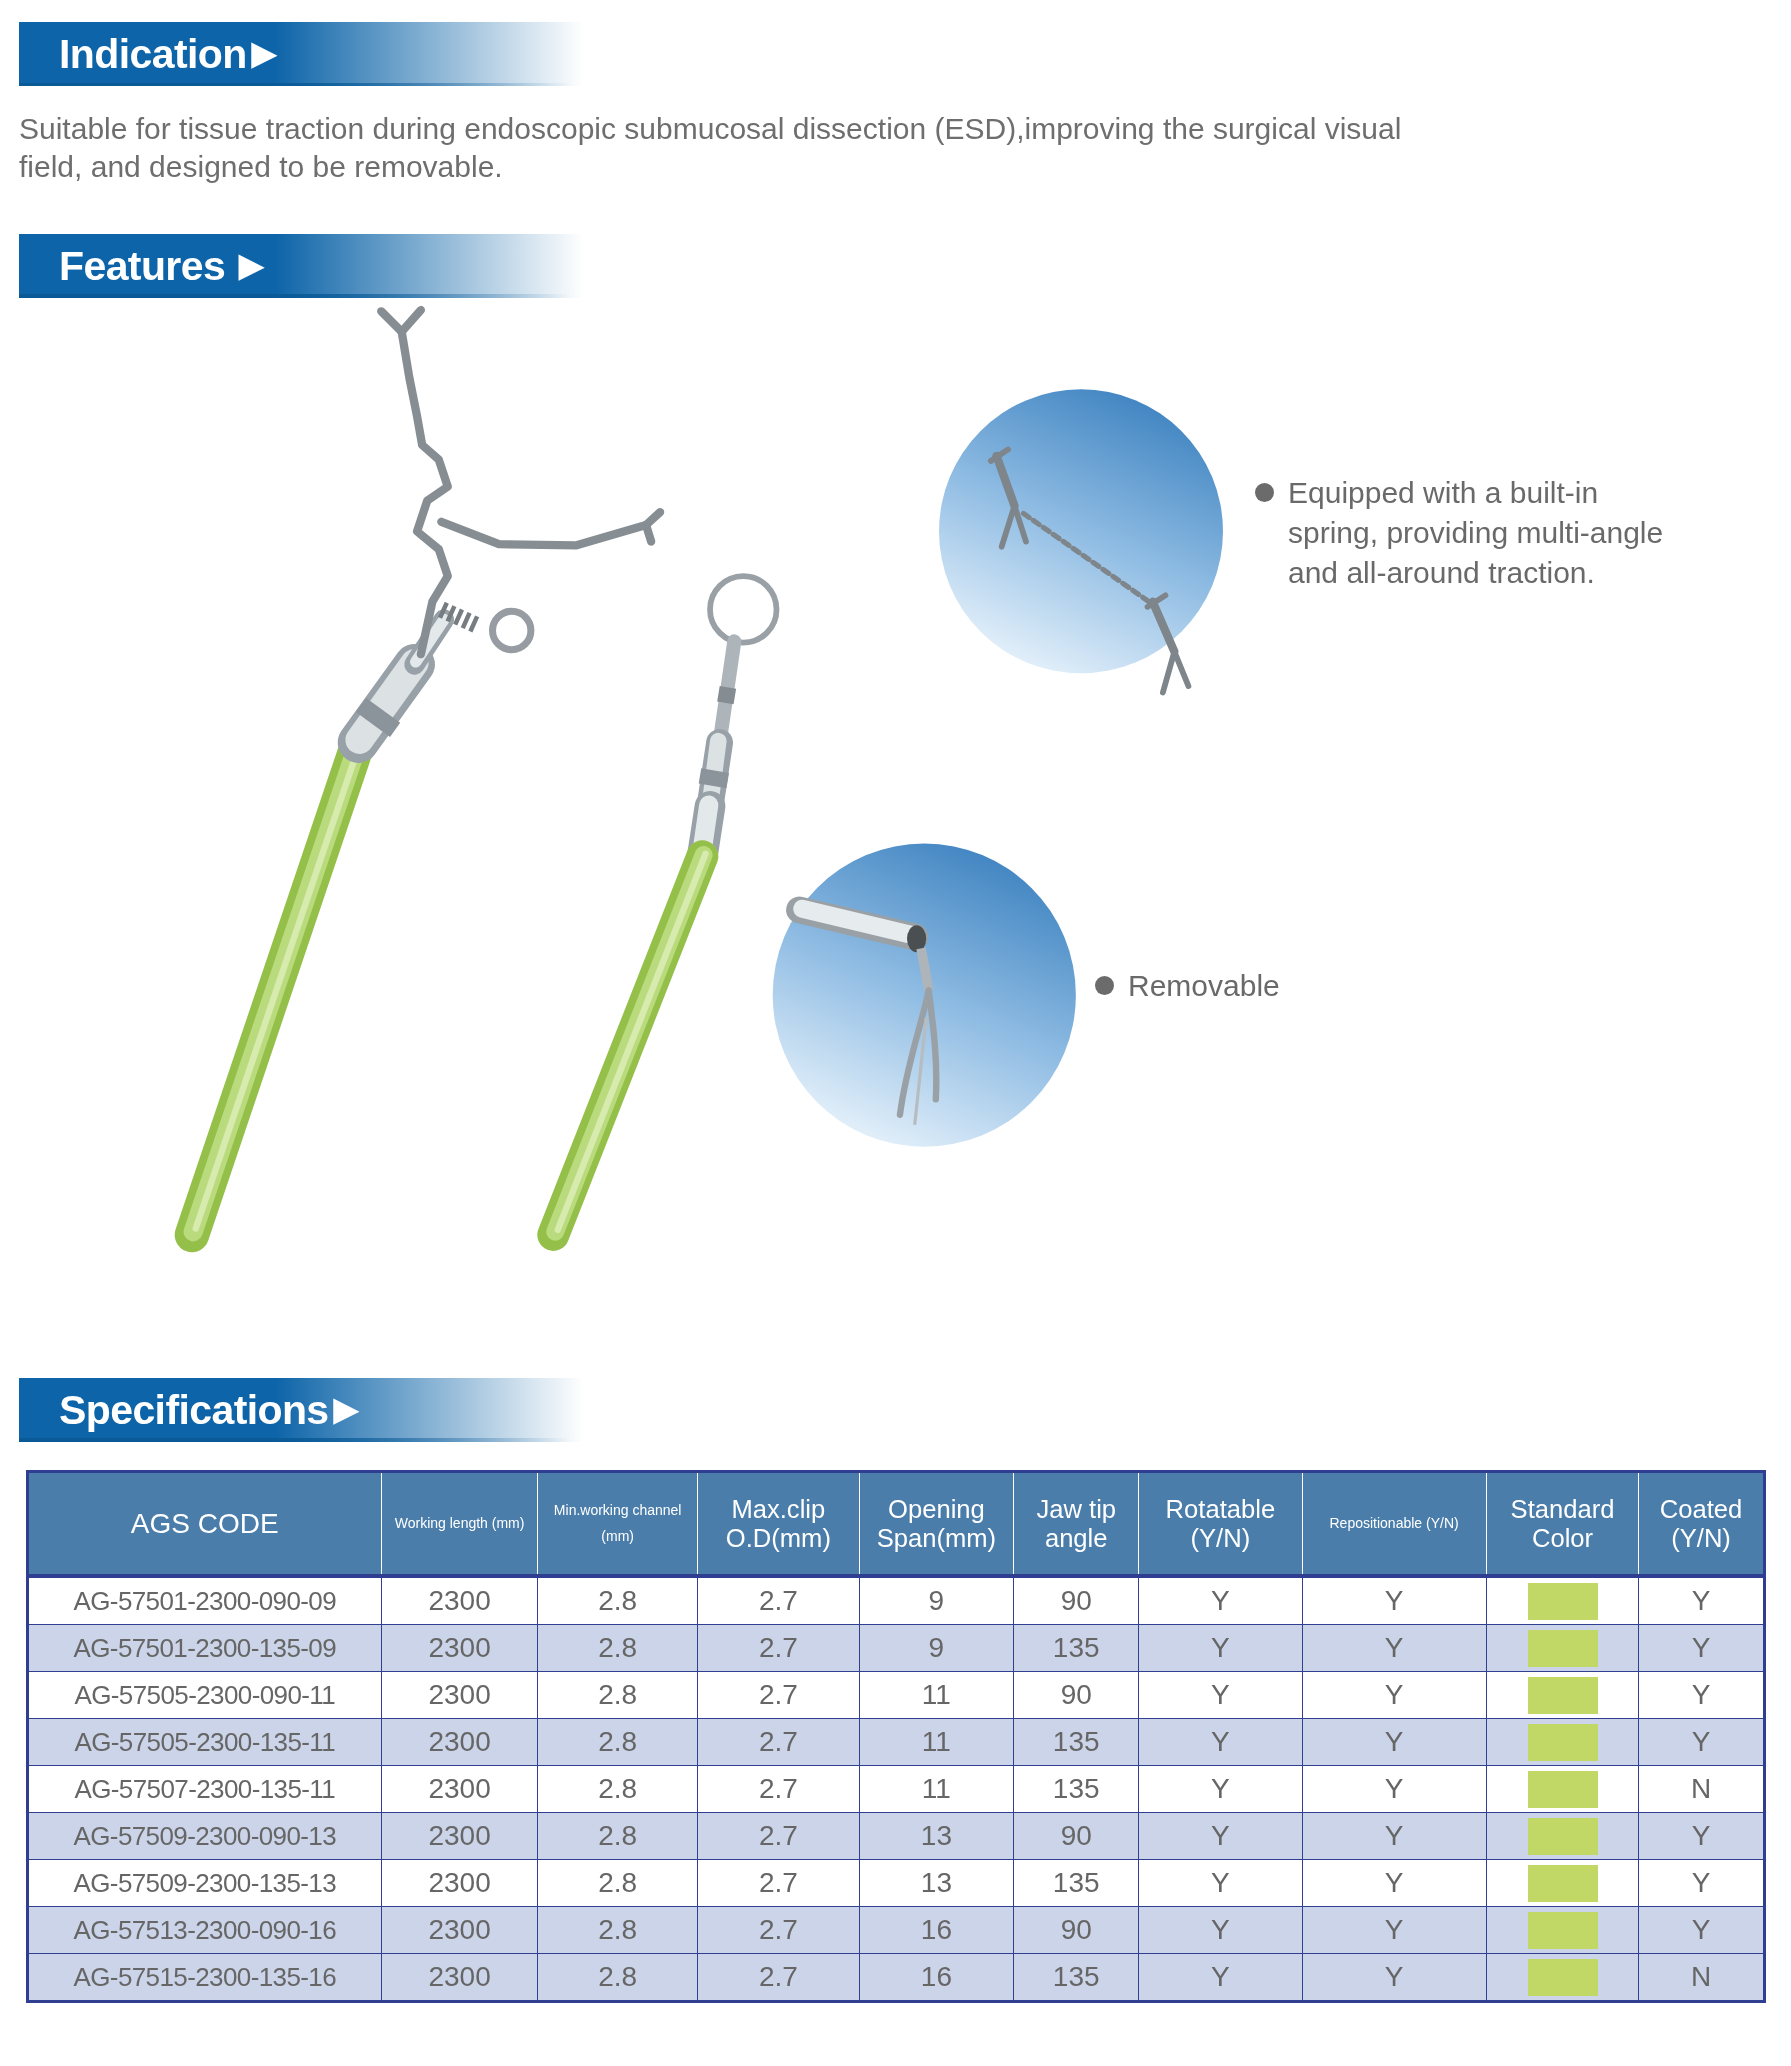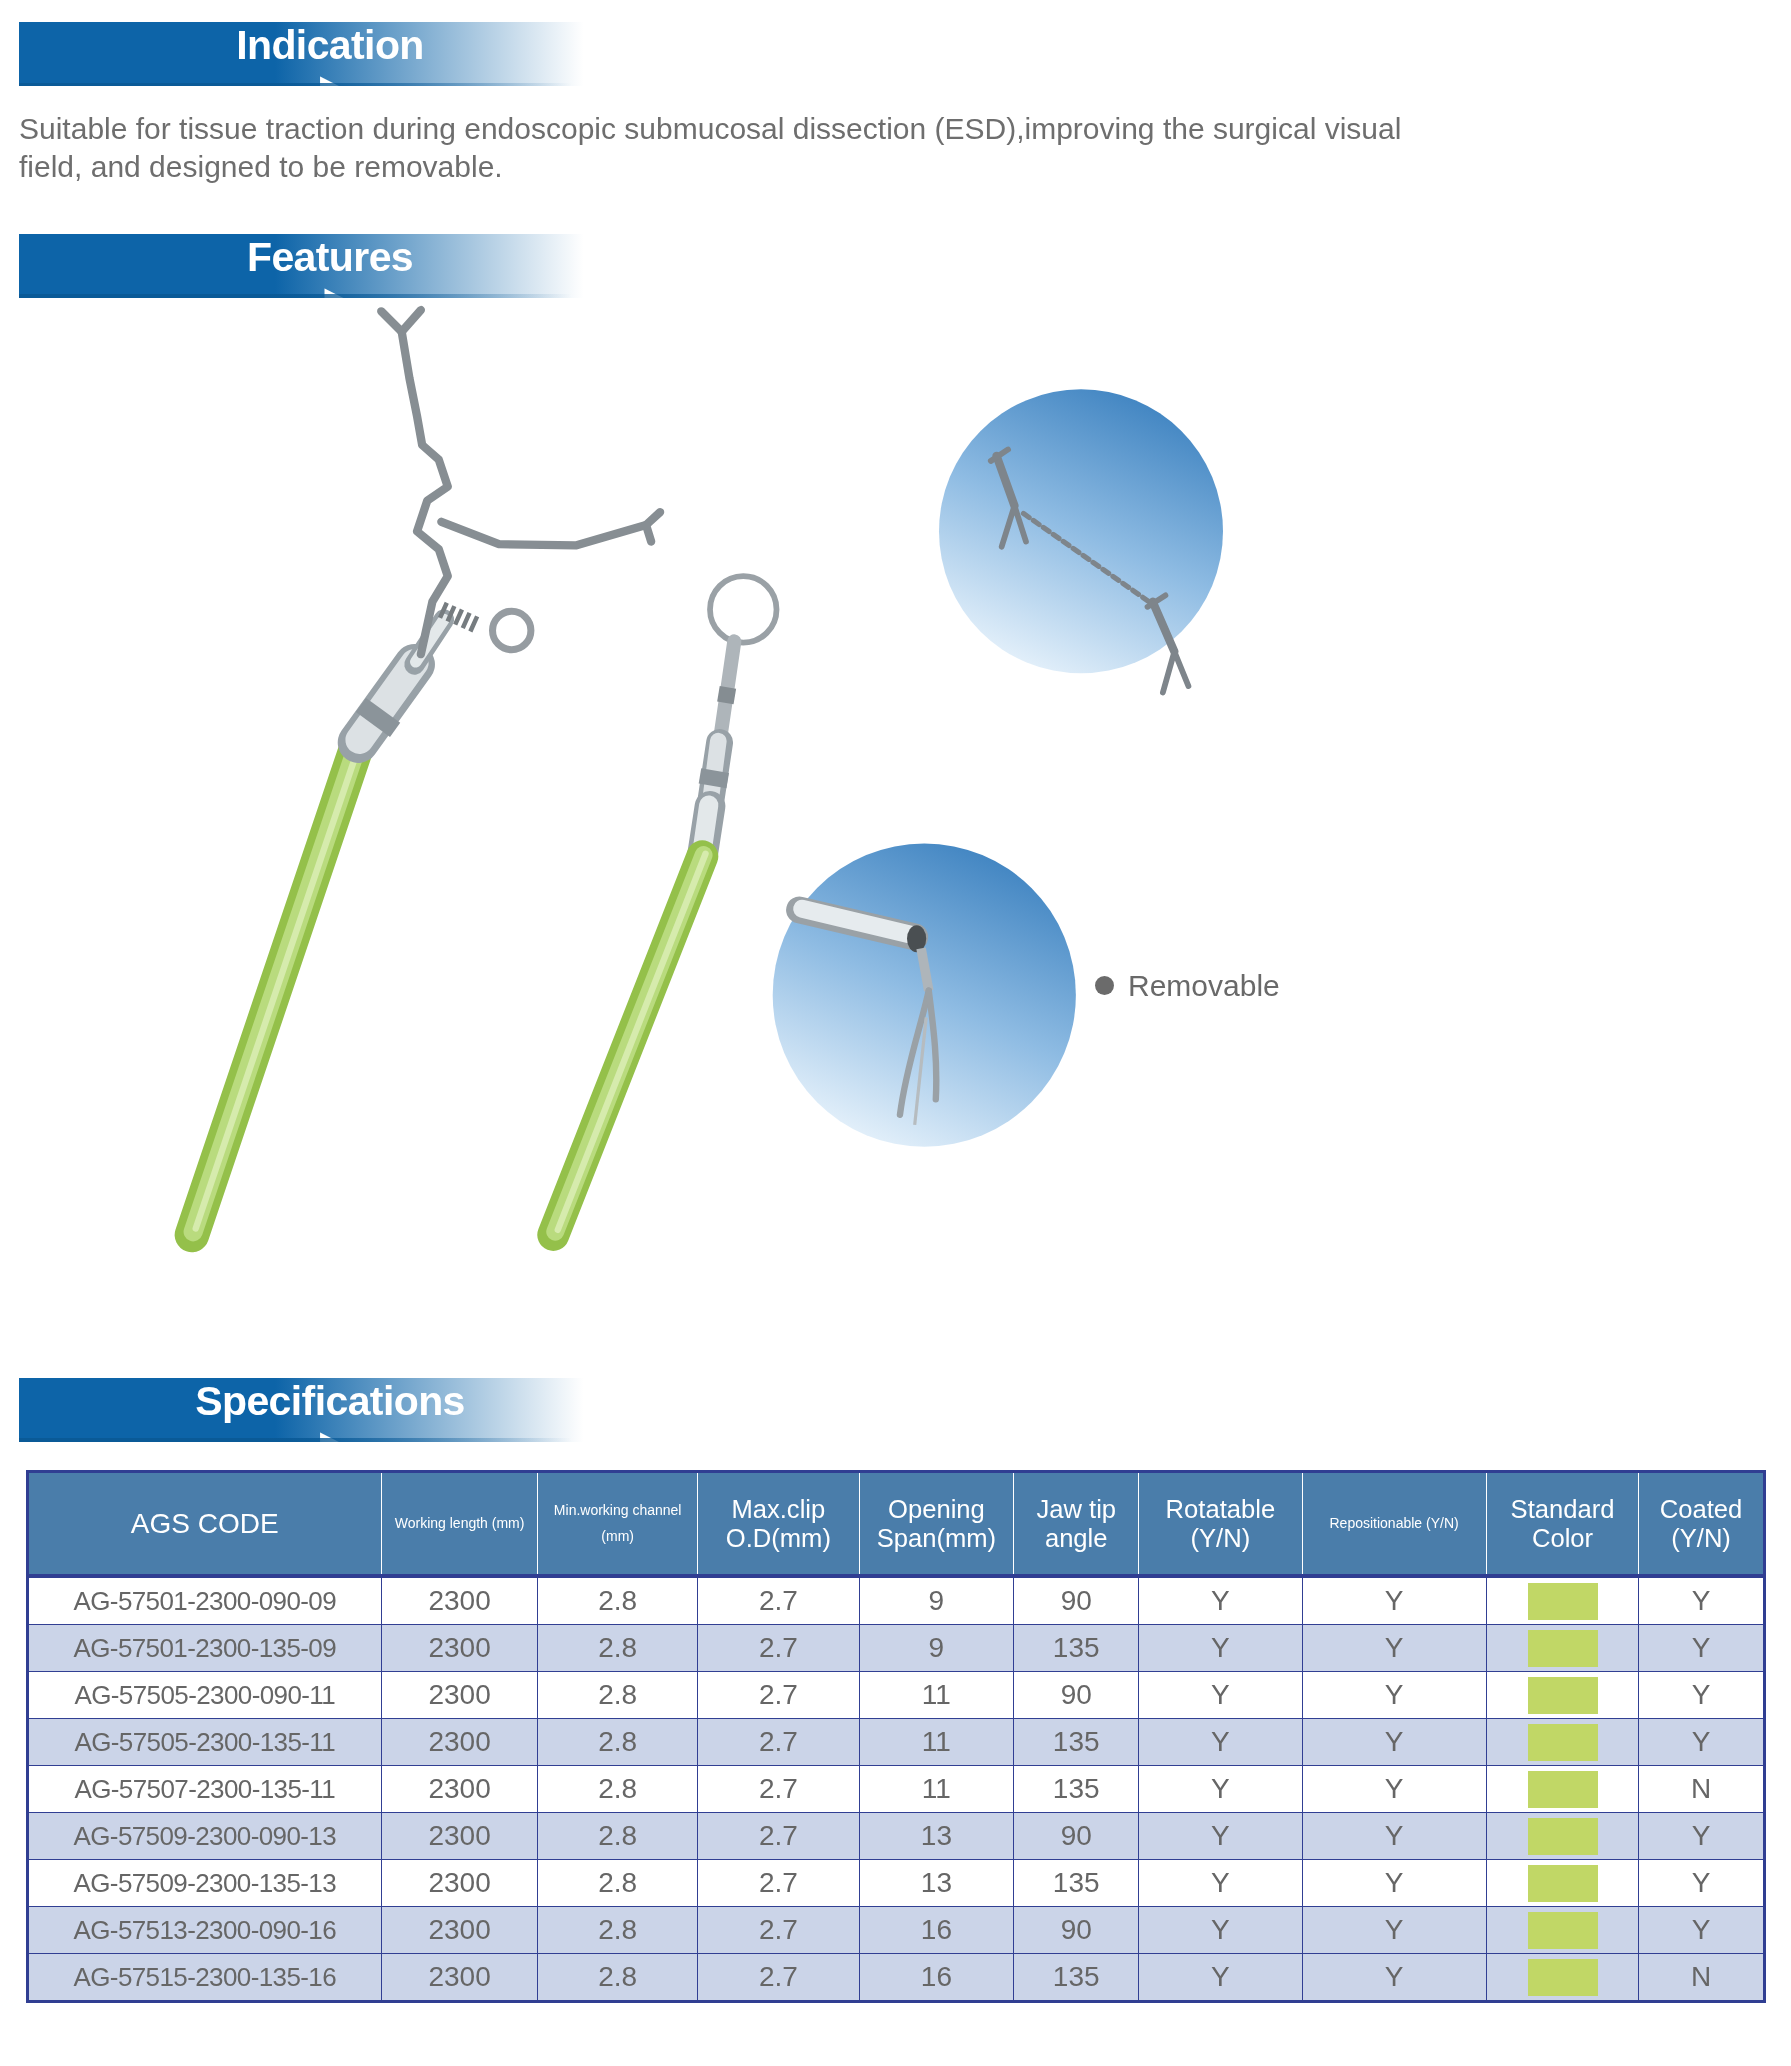--- a/index.html
+++ b/index.html
@@ -3,21 +3,21 @@
 <meta charset="utf-8">
 <style>
   html,body{margin:0;padding:0;background:#ffffff;}
   .page{position:relative;width:1791px;height:2066px;background:#ffffff;overflow:hidden;
         font-family:"Liberation Sans",sans-serif;}
 
   
   .section-bar{position:absolute;left:19px;width:582px;height:64px;box-sizing:border-box;
         display:flex;align-items:center;padding-left:40px;color:#ffffff;font-weight:bold;
         font-size:41px;letter-spacing:-0.6px;
-        background:linear-gradient(90deg,#0D64A8 0%,#0D64A8 44%,rgba(13,100,168,0) 97%);flex-direction:column;}
+        background:linear-gradient(90deg,#0D64A8 0%,#0D64A8 44%,rgba(13,100,168,0) 97%);}
   .section-bar::after{content:'';position:absolute;left:0;bottom:0;width:100%;height:3.8px;
         background:linear-gradient(90deg,#0A5A97 0%,#0A5A97 42%,rgba(10,90,151,0) 95%);}
   .section-bar .arrow{font-size:32px;margin-left:5.1px;position:relative;top:-1.3px;}
   #bar-indication{top:22.4px;}
   #bar-features{top:234px;}
   #bar-features .arrow{margin-left:14px;}
   #bar-specifications{top:1378px;}
 
   
   .intro{position:absolute;left:19px;top:110px;width:1727px;font-size:30px;line-height:38px;
@@ -133,20 +133,26 @@
       <line x1="1123" y1="688" x2="1110" y2="786" stroke="#DCE1E4" stroke-width="26" stroke-linecap="round"></line>
       <line x1="1118" y1="734" x2="1114" y2="758" stroke="#8B949A" stroke-width="44"></line>
       <line x1="1110" y1="790" x2="1098" y2="868" stroke="#98A1A7" stroke-width="48" stroke-linecap="round"></line>
       <line x1="1108" y1="788" x2="1097" y2="864" stroke="#E3E8EA" stroke-width="30" stroke-linecap="round"></line>
       <line x1="1098" y1="868" x2="865" y2="1460" stroke="#94C04A" stroke-width="50" stroke-linecap="round"></line>
       <line x1="1100" y1="866" x2="868" y2="1455" stroke="#B9DB7E" stroke-width="28" stroke-linecap="round"></line>
       <line x1="1103" y1="864" x2="872" y2="1452" stroke="#D6EBAD" stroke-width="10" stroke-linecap="round"></line>
     </g>
   </svg>
 
+  <div class="bullet" id="bullet-spring">
+    <span class="dot"></span>
+    <span class="btxt">Equipped with a built-in
+spring, providing multi-angle
+and all-around traction.</span>
+  </div>
   <div class="bullet" id="bullet-removable">
     <span class="dot"></span>
     <span class="btxt">Removable</span>
   </div>
 
   <div class="section-bar" id="bar-specifications">
     <span>Specifications</span>
       <span class="arrow">▶</span>
   </div>
 

